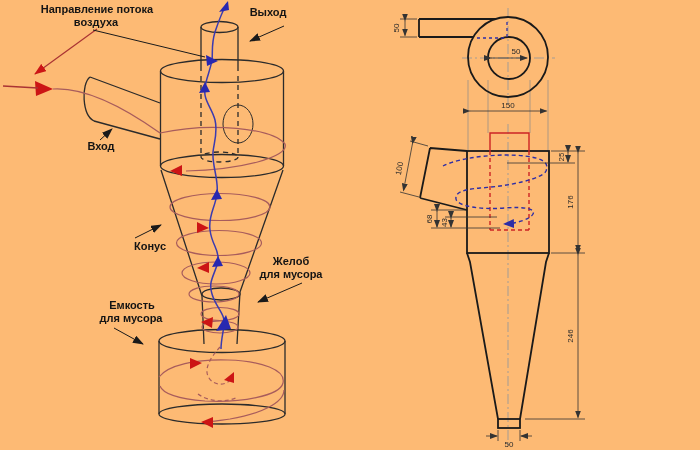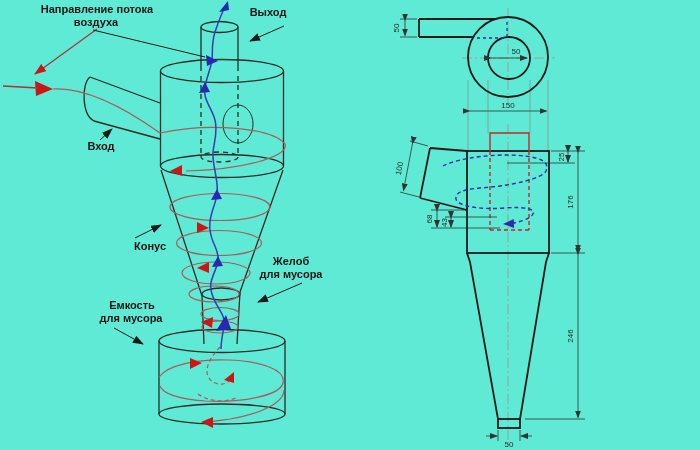--- a/index.html
+++ b/index.html
@@ -1,16 +1,16 @@
 <!DOCTYPE html>
 <html><head>
 <meta charset="utf-8">
 <style>
   html,body{margin:0;padding:0;background:#fff;}
-  .canvas{position:relative;width:700px;height:450px;background:#5eead4;overflow:hidden;
+  .canvas{position:relative;width:700px;height:450px;background:#fdba74;overflow:hidden;
           font-family:"Liberation Sans",sans-serif;}
   svg{display:block;}
   text{font-family:"Liberation Sans",sans-serif;}
   .lbl{font-size:11px;font-weight:bold;fill:#141414;}
   .dim{font-size:8px;fill:#2a2a2a;}
 </style>
 </head>
 <body>
 
 <div class="canvas">

